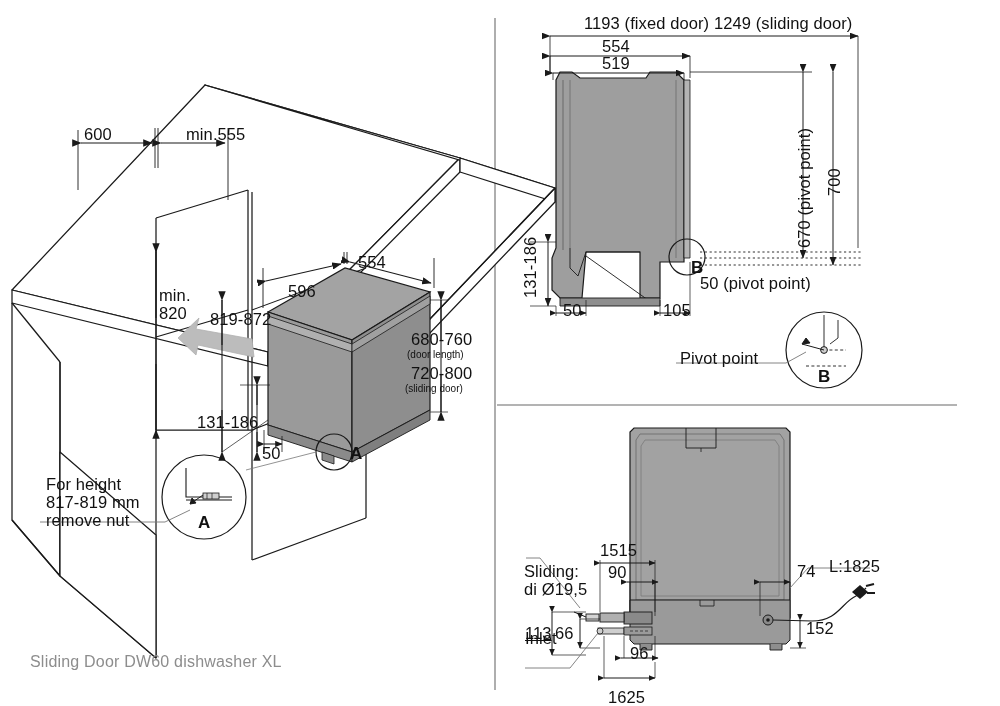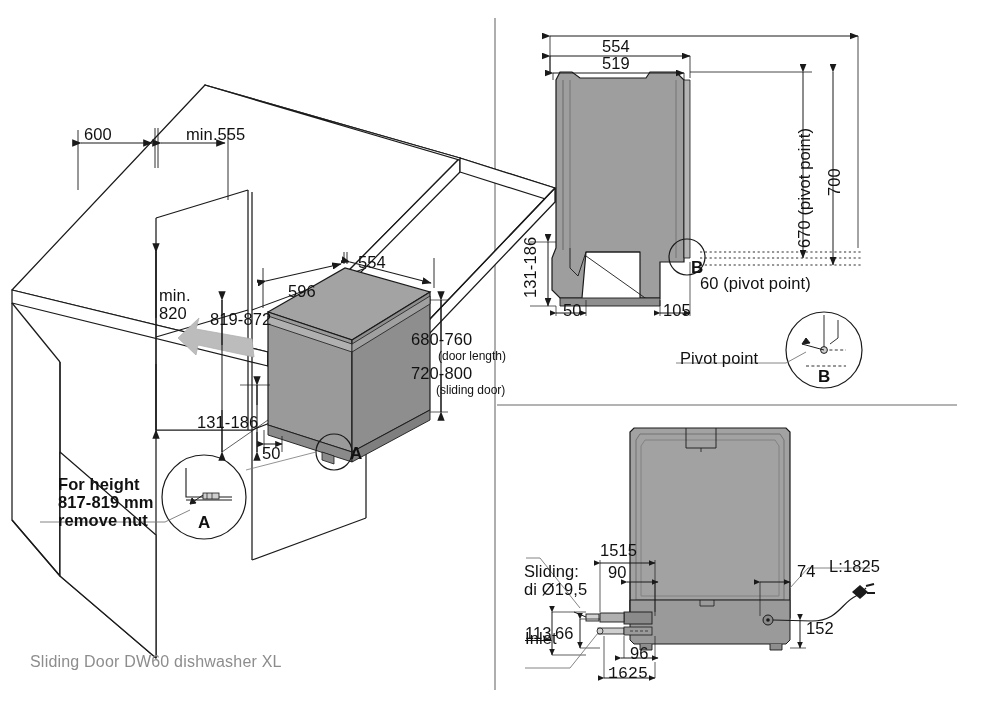--- a/index.html
+++ b/index.html
@@ -3,21 +3,21 @@
 <meta charset="utf-8">
 <style>
   html,body{margin:0;padding:0;background:#ffffff;}
   body{width:1000px;height:706px;overflow:hidden;
        font-family:"Liberation Sans","DejaVu Sans",sans-serif;color:#1a1a1a;}
   #sheet{position:relative;width:1000px;height:706px;background:#fff;}
   svg{position:absolute;left:0;top:0;width:1000px;height:706px;}
   .lbl{position:absolute;font-family:"Liberation Sans","DejaVu Sans",sans-serif;
        color:#111;white-space:pre;line-height:1.08;}
   .d  {font-size:16.5px;font-weight:400;letter-spacing:.1px;}
-  .dsm{font-size:12px;font-weight:400;margin-left:31px;}
+  .dsm{font-size:10px;font-weight:400;}
   .det{font-size:17px;font-weight:700;}
   .cap{font-size:16px;color:#8d8d8d;letter-spacing:.2px;}
   .rot90 {transform:rotate(-90deg);transform-origin:left top;}
 </style>
 </head>
 <body>
 
 <div id="sheet">
 
   <svg viewBox="0 0 1000 706">
@@ -352,47 +352,48 @@
   <div class="lbl d" style="left:358px;top:254px;">554</div>
   <div class="lbl d" style="left:210px;top:311px;text-align:center;">819-872</div>
   <div class="lbl d" style="left:197px;top:414px;">131-186</div>
   <div class="lbl d" style="left:262px;top:445px;">50</div>
   <div class="lbl d" style="left:411px;top:331px;">680-760</div>
   <div class="lbl dsm" style="left:407px;top:350px;">(door length)</div>
   <div class="lbl d" style="left:411px;top:365px;">720-800</div>
   <div class="lbl dsm" style="left:405px;top:384px;">(sliding door)</div>
   <div class="lbl det" style="left:350px;top:445px;">A</div>
 
-  <div class="lbl d" style="left:58px;top:476px;font-weight:bold;">For height
+  <div class="lbl d" style="left:46px;top:476px;">For height
 817-819 mm
 remove nut</div>
   <div class="lbl det" style="left:198px;top:514px;">A</div>
 
+  <div class="lbl d" style="left:584px;top:15px;">1193 (fixed door) 1249 (sliding door)</div>
   <div class="lbl d" style="left:602px;top:38px;">554</div>
   <div class="lbl d" style="left:602px;top:55px;">519</div>
   <div class="lbl d rot90" style="left:796px;top:248px;">670 (pivot point)</div>
   <div class="lbl d rot90" style="left:826px;top:196px;">700</div>
   <div class="lbl d rot90" style="left:522px;top:298px;">131-186</div>
   <div class="lbl d" style="left:563px;top:302px;">50</div>
   <div class="lbl d" style="left:663px;top:302px;">105</div>
-  <div class="lbl d" style="left:700px;top:275px;">60 (pivot point)</div>
+  <div class="lbl d" style="left:700px;top:275px;">50 (pivot point)</div>
   <div class="lbl det" style="left:691px;top:259px;">B</div>
 
   <div class="lbl d" style="left:680px;top:350px;">Pivot point</div>
   <div class="lbl det" style="left:818px;top:368px;">B</div>
 
   <div class="lbl d" style="left:524px;top:563px;">Sliding:
 di Ø19,5</div>
   <div class="lbl d" style="left:525px;top:630px;text-align:right;">Inlet</div>
   <div class="lbl d" style="left:829px;top:558px;">L:1825</div>
 
   <div class="lbl d" style="left:600px;top:542px;">1515</div>
   <div class="lbl d" style="left:608px;top:564px;">90</div>
   <div class="lbl d" style="left:797px;top:563px;">74</div>
   <div class="lbl d" style="left:525px;top:625px;text-decoration:underline;">113</div>
   <div class="lbl d" style="left:555px;top:625px;">66</div>
   <div class="lbl d" style="left:630px;top:645px;">96</div>
-  <div class="lbl d" style="left:608px;top:665px;font-family:Liberation Mono, monospace;">1625</div>
+  <div class="lbl d" style="left:608px;top:689px;">1625</div>
   <div class="lbl d" style="left:806px;top:620px;">152</div>
 
   <div class="lbl cap" style="left:30px;top:653px;">Sliding Door DW60 dishwasher XL</div>
 
 </div>
 
 </body></html>

